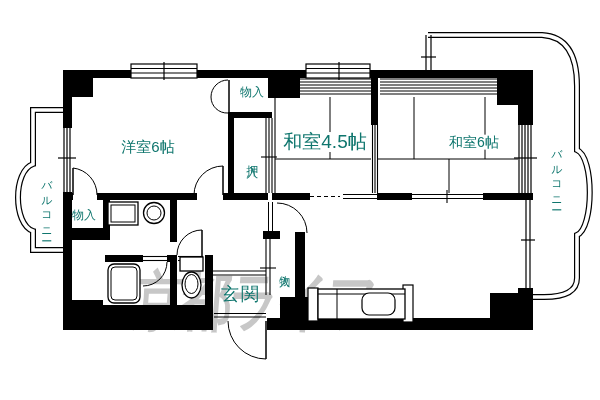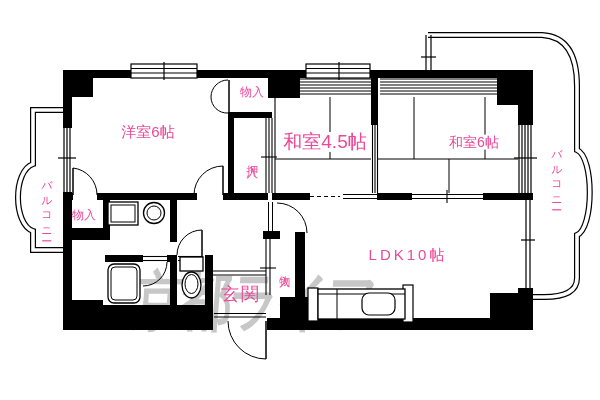--- a/index.html
+++ b/index.html
@@ -1,19 +1,19 @@
 <!DOCTYPE html>
 <html><head>
 <meta charset="utf-8">
 <style>
   html,body{margin:0;padding:0;background:#fff;}
   #stage{position:relative;width:600px;height:400px;background:#fff;overflow:hidden;
          font-family:"Liberation Sans","DejaVu Sans",sans-serif;}
   #plan-svg{position:absolute;left:0;top:0;}
-  .lbl{position:absolute;transform:translate(-50%,-50%);color:#ec4899;white-space:nowrap;
+  .lbl{position:absolute;transform:translate(-50%,-50%);color:#0f766e;white-space:nowrap;
        font-family:"Liberation Sans","DejaVu Sans",sans-serif;line-height:1.05;}
   .lbl.room{font-size:15px;}
   .lbl.small{font-size:12px;}
   .lbl.vert{writing-mode:vertical-rl;text-orientation:upright;letter-spacing:2px;}
   .lbl.whitebg{background:#fff;padding:0 2px;}
   #ldk-label{font-size:15px;letter-spacing:3px;}
   #balcony-left-label,#balcony-right-label{font-size:11px;letter-spacing:3px;}
   #oshiire-label{font-size:12px;letter-spacing:1px;}
   #storage-entrance-label{font-size:11px;letter-spacing:0;}
   #genkan-label{font-size:18px;letter-spacing:2px;}
@@ -251,24 +251,23 @@
         <rect x="308" y="288" width="10" height="33" stroke-width="1.2"></rect>
         <rect x="403" y="285" width="10" height="37" stroke-width="1.2"></rect>
         <rect x="318" y="289" width="87" height="30" stroke-width="1.3"></rect>
         <line x1="318" y1="294" x2="405" y2="294" stroke-width="1"></line>
         <line x1="337" y1="289" x2="337" y2="319" stroke-width="1"></line>
         <rect x="362" y="293" width="33" height="22" rx="7" stroke-width="1.2"></rect>
       </g>
     </g>
   </svg>
 
-  <div class="lbl room" style="left:148px;top:132px">洋室6帖</div>
+  <div class="lbl room" style="left:148px;top:147px">洋室6帖</div>
   <div class="lbl room whitebg" style="left:325px;top:142px;font-size:19px">和室4.5帖</div>
   <div class="lbl room whitebg" style="left:474px;top:142px;font-size:14px">和室6帖</div>
-  <div class="lbl" id="ldk-label" style="left:408px;top:255px">LDK10帖</div>
   <div class="lbl" id="genkan-label" style="left:241px;top:294px">玄関</div>
   <div class="lbl vert" id="oshiire-label" style="left:252px;top:156px">押入</div>
   <div class="lbl small" style="left:252px;top:92px">物入</div>
   <div class="lbl small" style="left:84px;top:215px">物入</div>
   <div class="lbl vert" id="storage-entrance-label" style="left:284px;top:267px">物入</div>
   <div class="lbl vert" id="balcony-left-label" style="left:46px;top:206px">バルコニー</div>
   <div class="lbl vert" id="balcony-right-label" style="left:556px;top:175px">バルコニー</div>
 </div>
 
 </body></html>

